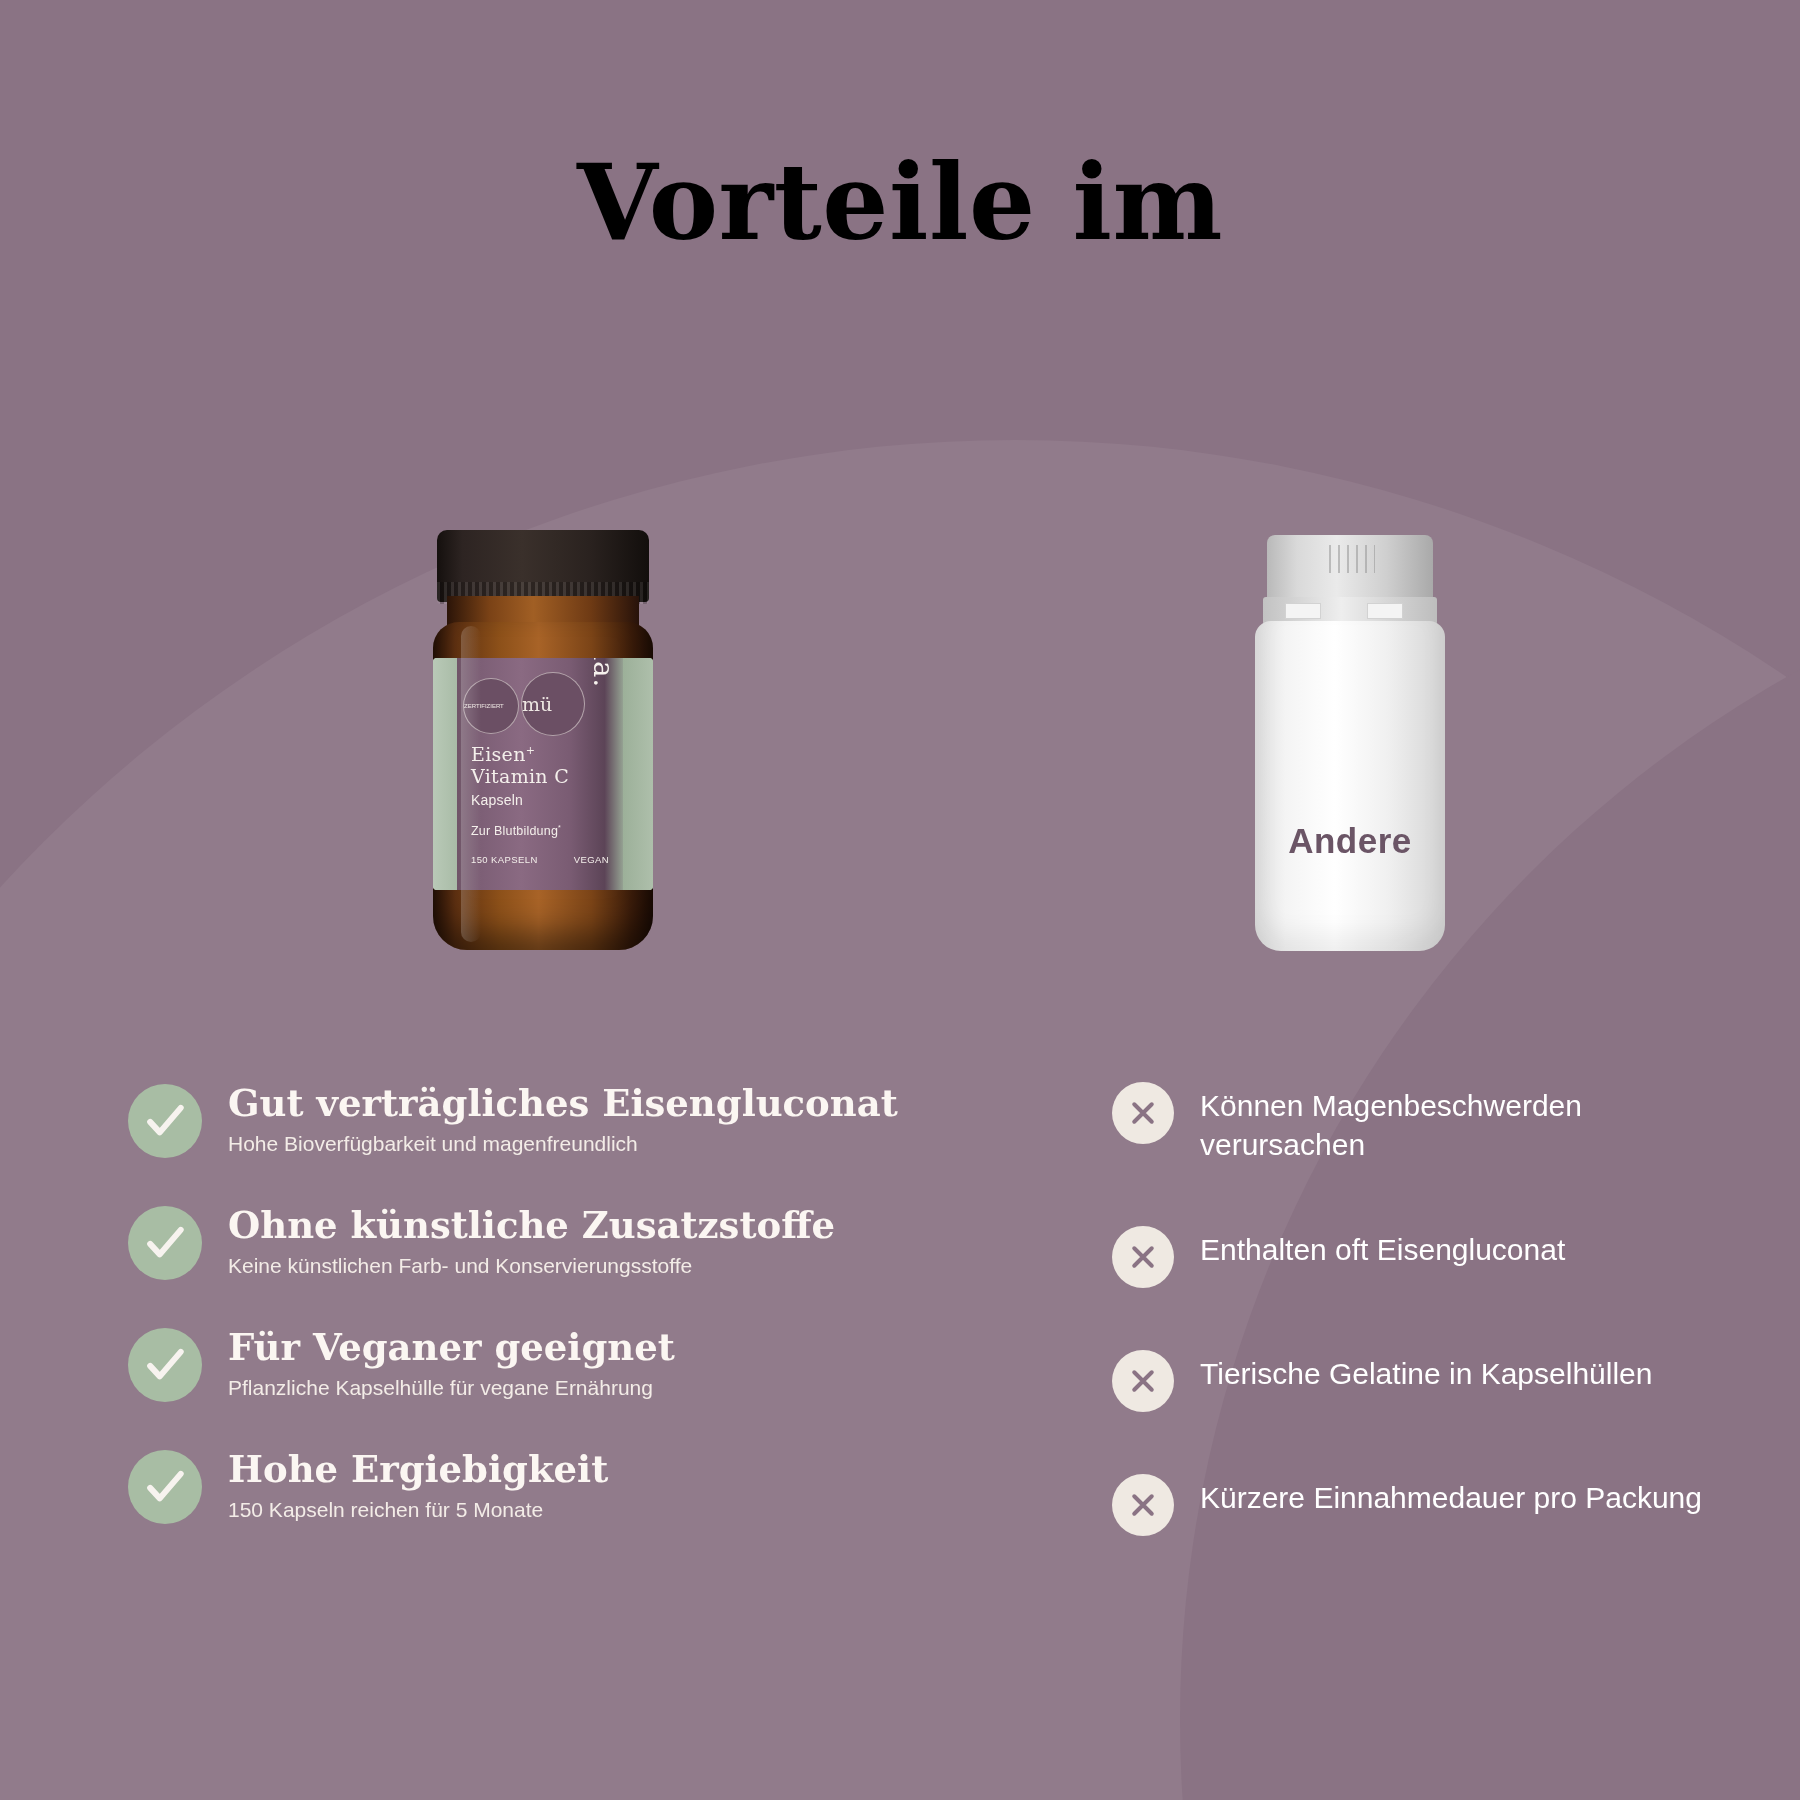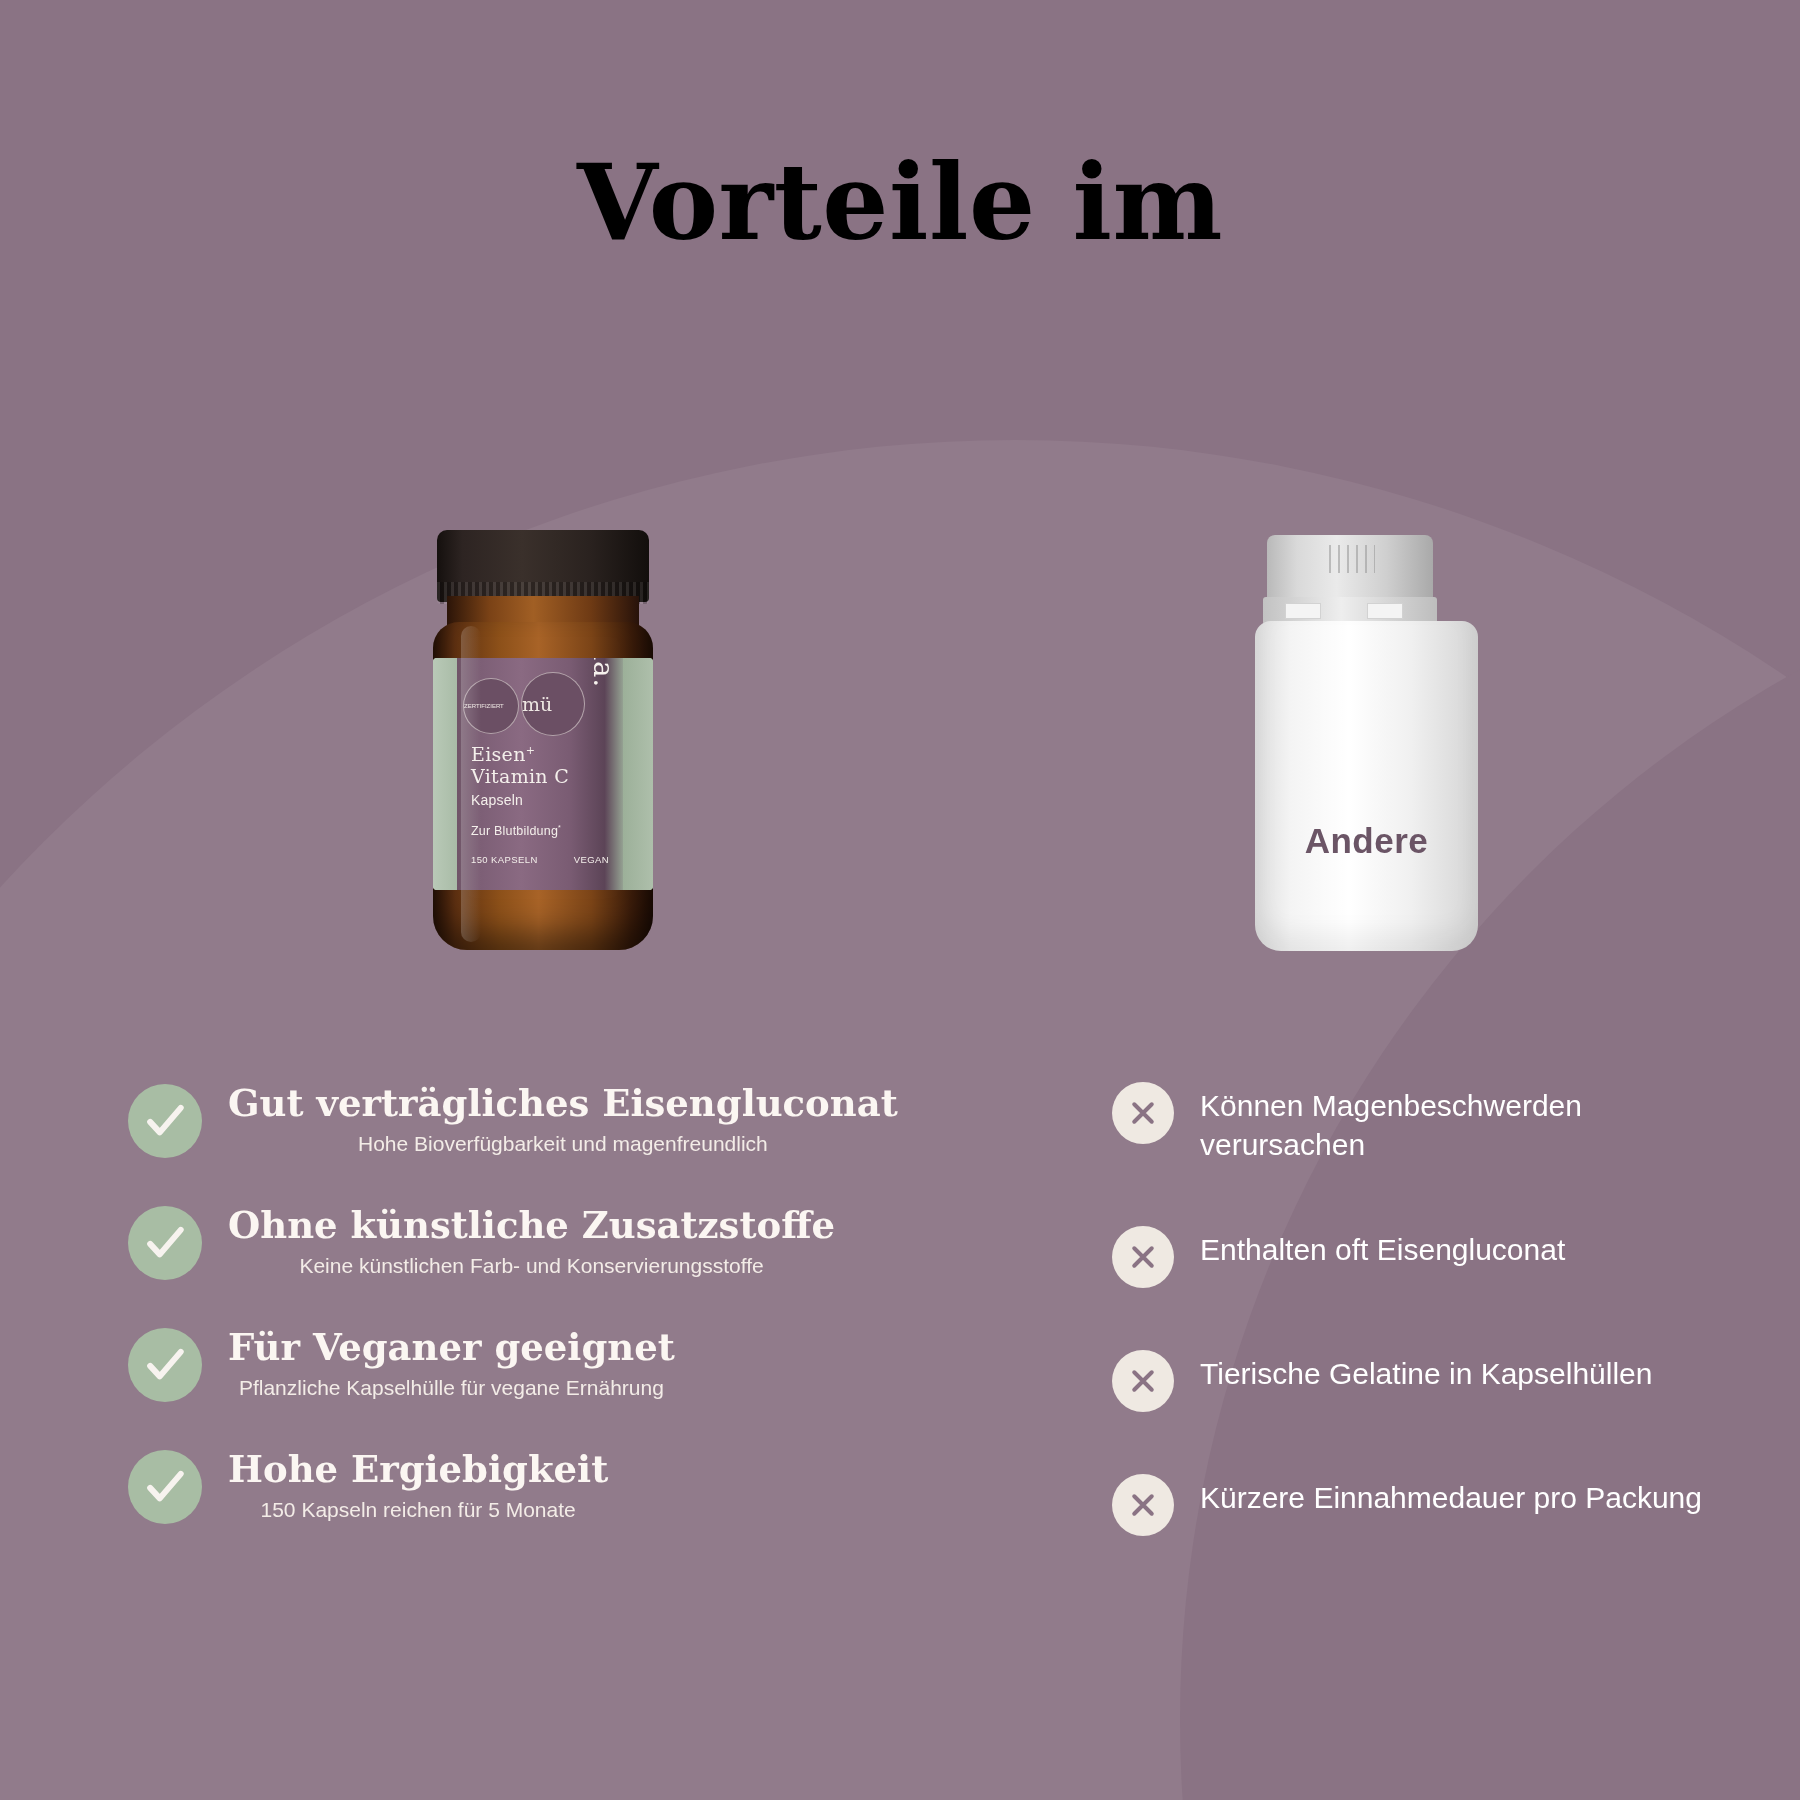--- a/index.html
+++ b/index.html
@@ -258,21 +258,21 @@
     top: 68px;
     width: 34px;
     height: 14px;
     background: #f4f4f4;
     border: 1px solid #d2d2d2;
   }
   .bo-body {
     position: absolute;
     left: 10px;
     top: 86px;
-    width: 223px;
+    width: 190px;
     height: 330px;
     border-radius: 16px 16px 26px 26px;
     background: linear-gradient(to right, #dedede 0%, #f4f4f4 16%, #ffffff 42%, #f0f0f0 70%, #d4d4d4 100%);
     box-shadow: inset 0 -16px 26px rgba(0,0,0,.07);
   }
   .bo-label {
     position: absolute;
     left: 0;
     right: 0;
     top: 200px;
@@ -296,21 +296,21 @@
     top: 0;
   }
   .col-left { left: 128px; width: 900px; }
   .col-right { left: 1112px; width: 620px; }
 
   .item {
     display: flex;
     align-items: flex-start;
     gap: 26px;
   }
-  .col-left .item { margin-bottom: 44px; text-align: center; }
+  .col-left .item { margin-bottom: 44px; }
   .col-right .item { margin-bottom: 60px; }
 
   .badge {
     flex: 0 0 auto;
     border-radius: 50%;
     display: flex;
     align-items: center;
     justify-content: center;
   }
   .badge-check {

